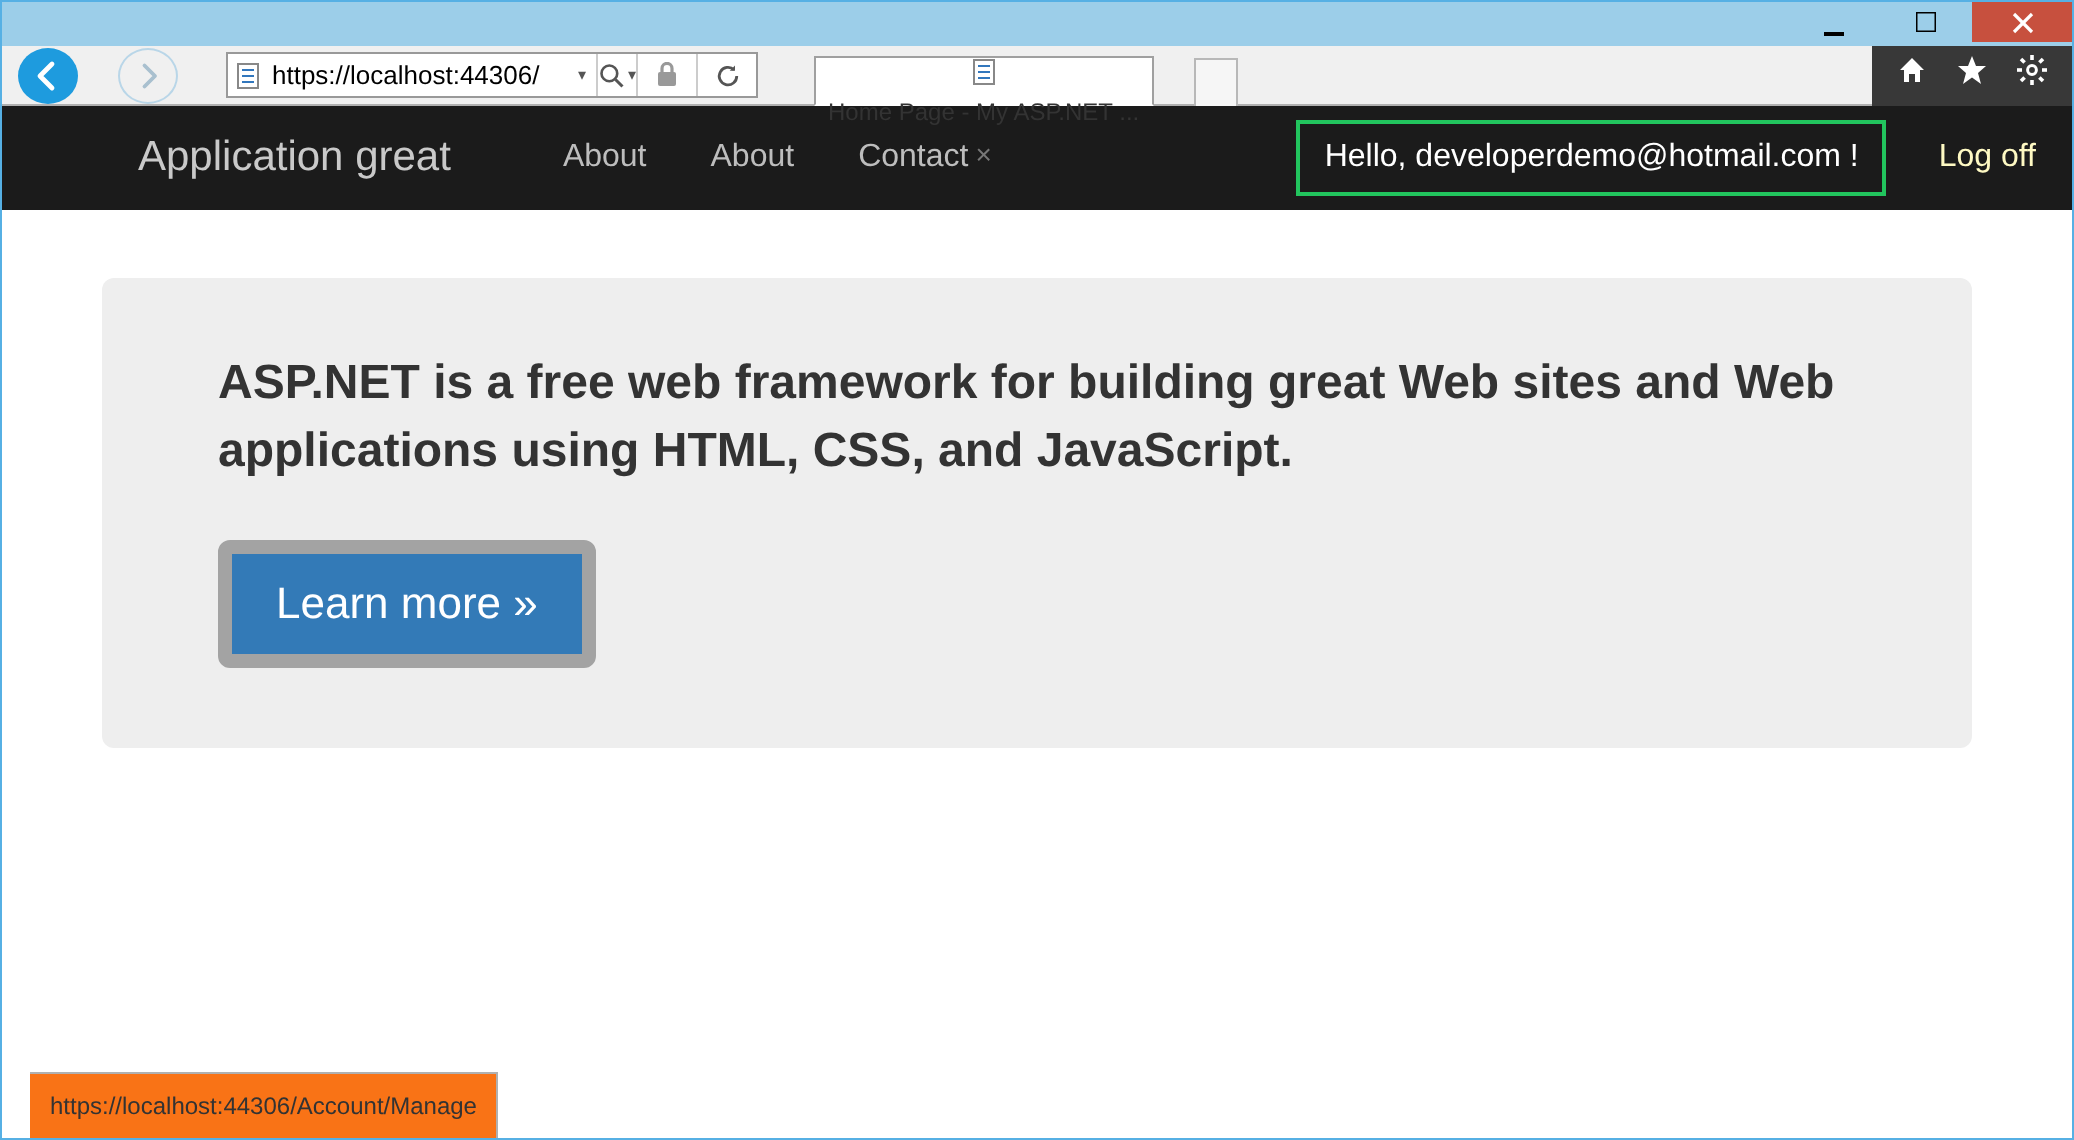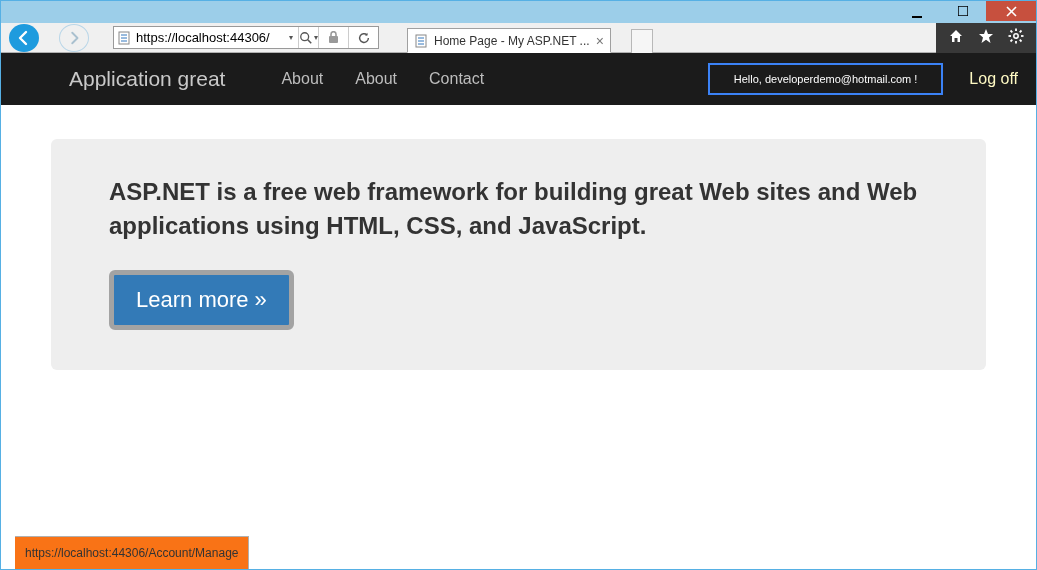--- a/index.html
+++ b/index.html
@@ -17,41 +17,41 @@
   .ie-bar { height: 30px; background: #f0f0f0; border-bottom: 1px solid #b0b0b0; display: flex; align-items: center; padding: 0 4px 0 8px; gap: 20px; }
   .nav-arrow { width: 30px; height: 28px; border-radius: 50%; display:flex; align-items:center; justify-content:center; }
   .nav-arrow.back { background: #1e9bde; color:#fff; }
   .nav-arrow.fwd { border: 1px solid #b9d6e8; color:#9fb8c8; }
   .addr-wrap { display:flex; align-items:center; height: 23px; border: 1px solid #999; background:#fff; margin-left:4px; }
   .addr-icon { width: 20px; display:flex; align-items:center; justify-content:center; color:#444; font-size:12px;}
   .addr-input { border:none; outline:none; width: 150px; font-size: 13px; height: 100%; padding: 0 2px; }
   .addr-btn { width: 30px; height:100%; display:flex; align-items:center; justify-content:center; color:#555; border-left: 1px solid #ccc; }
   .addr-btn.search { width: 20px; }
   .addr-drop { width: 14px; display:flex; align-items:center; justify-content:center; color:#555; font-size:8px;}
-  .tab { height: 25px; border:1px solid #a0a0a0; border-bottom: 1px solid #fff; background:#fff; margin-left: 8px; margin-top:4px; display:flex; align-items:center; padding: 0 6px; gap:6px; font-size:12px; color:#333; position: relative; top:1px;}
+  .tab { height: 25px; border:1px solid #a0a0a0; border-bottom: 1px solid #fff; background:#fff; margin-left: 8px; margin-top:4px; display:flex; align-items:center; padding: 0 6px; gap:6px; font-size:12px; color:#333; position: relative; top:1px;flex-direction:column;}
   .tab .favicon { width:14px; height:14px; display:flex; align-items:center; justify-content:center; font-size:10px; color:#3277bd;}
   .tab .close-x { color:#777; font-size:14px; }
   .newtab { width: 22px; height: 24px; border:1px solid #b8b8b8; background:#f6f6f6; margin-left: 0; margin-top:5px; border-bottom:none; position:relative; top:1px; }
   
   .ie-right-wrap { background:#383838; height:30px; display:flex; align-items:center; gap:14px; padding: 0 12px; margin-left:auto; margin-right:-4px; }
   .ie-right-wrap svg { fill:#fff; }
 
   
   .page { height: calc(570px - 22px - 30px - 22px); overflow:hidden; background:#fff; }
   .navbar { background:#1b1b1b; height:52px; display:flex; align-items:center; padding: 0 18px 0 68px; gap: 32px; color:#9d9d9d; font-size:16px; }
   .brand { color:#c9c9c9; font-size:21px; margin-right: 24px; }
   .navlink { color:#bdbdbd; cursor:pointer; }
   .greet-wrap { margin-left:auto; display:flex; align-items:center; gap: 26px;}
-  .greet { border: 2px solid #3b82f6; padding: 8px 24px; color:#fff; font-size:11px; }
+  .greet { border: 2px solid #22c55e; padding: 8px 12px; color:#fff; font-size:16px; }
   .logoff { color:#fef9c3; }
 
   .jumbo { margin: 34px 50px 0 50px; background:#eeeeee; border-radius:6px; padding: 36px 58px 40px 58px; }
   .jumbo h1 { font-size: 80px; font-weight:500; color:#333; letter-spacing:1px; margin-bottom: 12px;}
   .jumbo p { font-size: 24px; color:#333; line-height:1.4; font-weight:700; margin-bottom: 28px; max-width: 820px;}
-  .btn-primary { display:inline-block; background:#337ab7; color:#fff; font-size:22px; padding: 12px 22px; border-radius:6px; border:5px solid #a3a3a3; }
+  .btn-primary { display:inline-block; background:#337ab7; color:#fff; font-size:22px; padding: 12px 22px; border-radius:6px; border:7px solid #a3a3a3; }
 
   
   .statusbar { position:absolute; bottom:1px; left:15px; height:33px; background:#f97316; border:1px solid #b0b0b0; border-left:none; border-bottom:none; padding: 2px 10px; font-size:12px; color:#333; display:flex; align-items:center; }
 </style>
 </head>
 <body>
 
 <div class="titlebar">
   <div class="win-btn min">
     <svg width="10" height="10">

